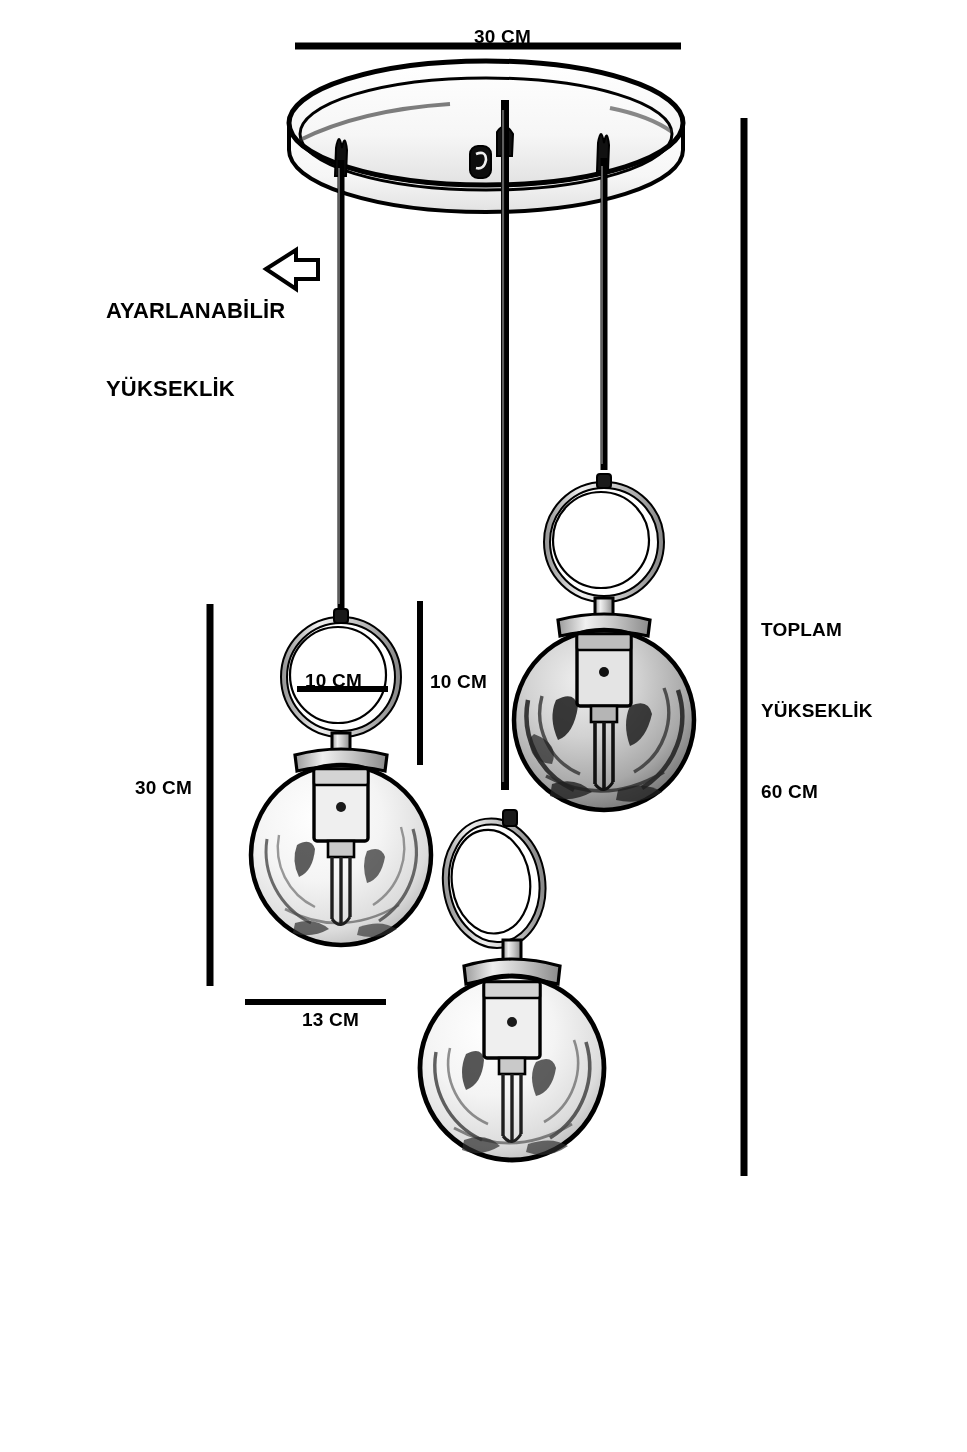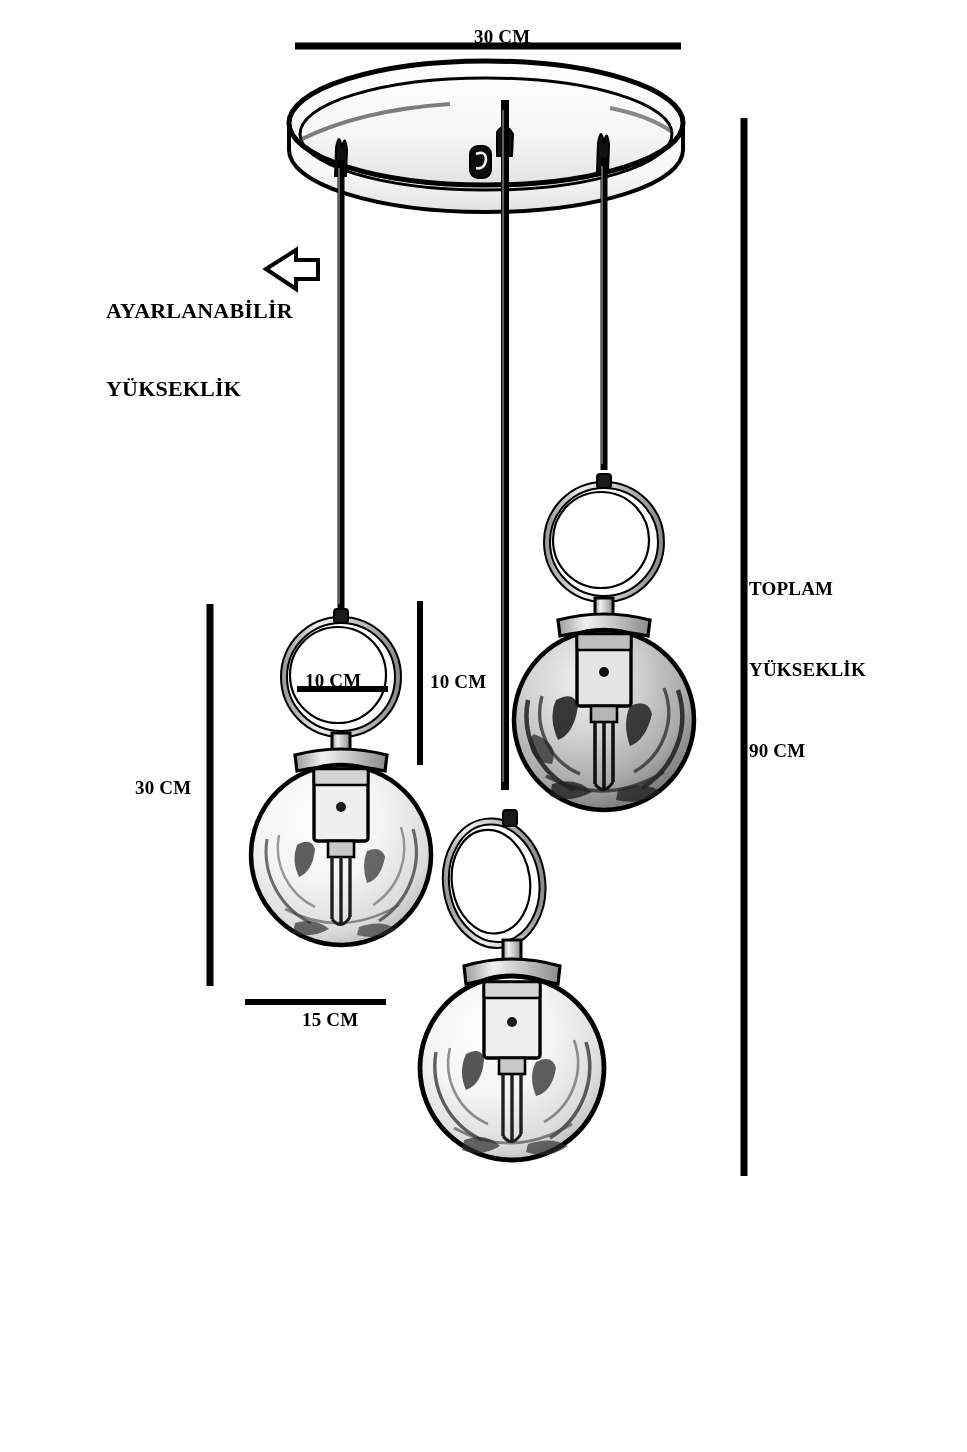--- a/index.html
+++ b/index.html
@@ -19,29 +19,29 @@
   }
   #diagram-svg {
     position: absolute;
     left: 0;
     top: 0;
     width: 967px;
     height: 1452px;
   }
   .dim-label {
     position: absolute;
-    font-family: Liberation Serif, serif;
+    font-family: Liberation Sans, sans-serif;
     font-weight: bold;
     color: #000000;
     white-space: pre;
     letter-spacing: 0.2px;
   }
   .lbl-30cm-top   { left: 474px; top: 26px;  font-size: 19px; }
   .lbl-adjust     { left: 106px; top: 246px; font-size: 22px; line-height: 26px; }
-  .lbl-total      { left: 749px; top: 521px; font-size: 19px; line-height: 27px; }
+  .lbl-total      { left: 749px; top: 562px; font-size: 19px; line-height: 27px; padding-left: 12px; }
   .lbl-10cm-h     { left: 305px; top: 670px; font-size: 19px; }
   .lbl-10cm-v     { left: 430px; top: 671px; font-size: 19px; }
   .lbl-30cm-left  { left: 135px; top: 777px; font-size: 19px; }
   .lbl-16cm       { left: 302px; top: 1009px; font-size: 19px; }
 </style>
 </head>
 <body>
 
 <div id="page">
 
@@ -216,24 +216,24 @@
   <div class="dim-label lbl-30cm-top">30 CM</div>
 
   <div class="dim-label lbl-adjust">
     <div>AYARLANABİLİR</div>
     <div>YÜKSEKLİK</div>
   </div>
 
   <div class="dim-label lbl-total">
     <div>TOPLAM</div>
     <div>YÜKSEKLİK</div>
-    <div>90 CM</div>
+    <div>60 CM</div>
   </div>
 
   <div class="dim-label lbl-10cm-h">10 CM</div>
 
   <div class="dim-label lbl-10cm-v">10 CM</div>
 
   <div class="dim-label lbl-30cm-left">30 CM</div>
 
-  <div class="dim-label lbl-16cm">15 CM</div>
+  <div class="dim-label lbl-16cm">13 CM</div>
 
 </div>
 
 </body></html>

